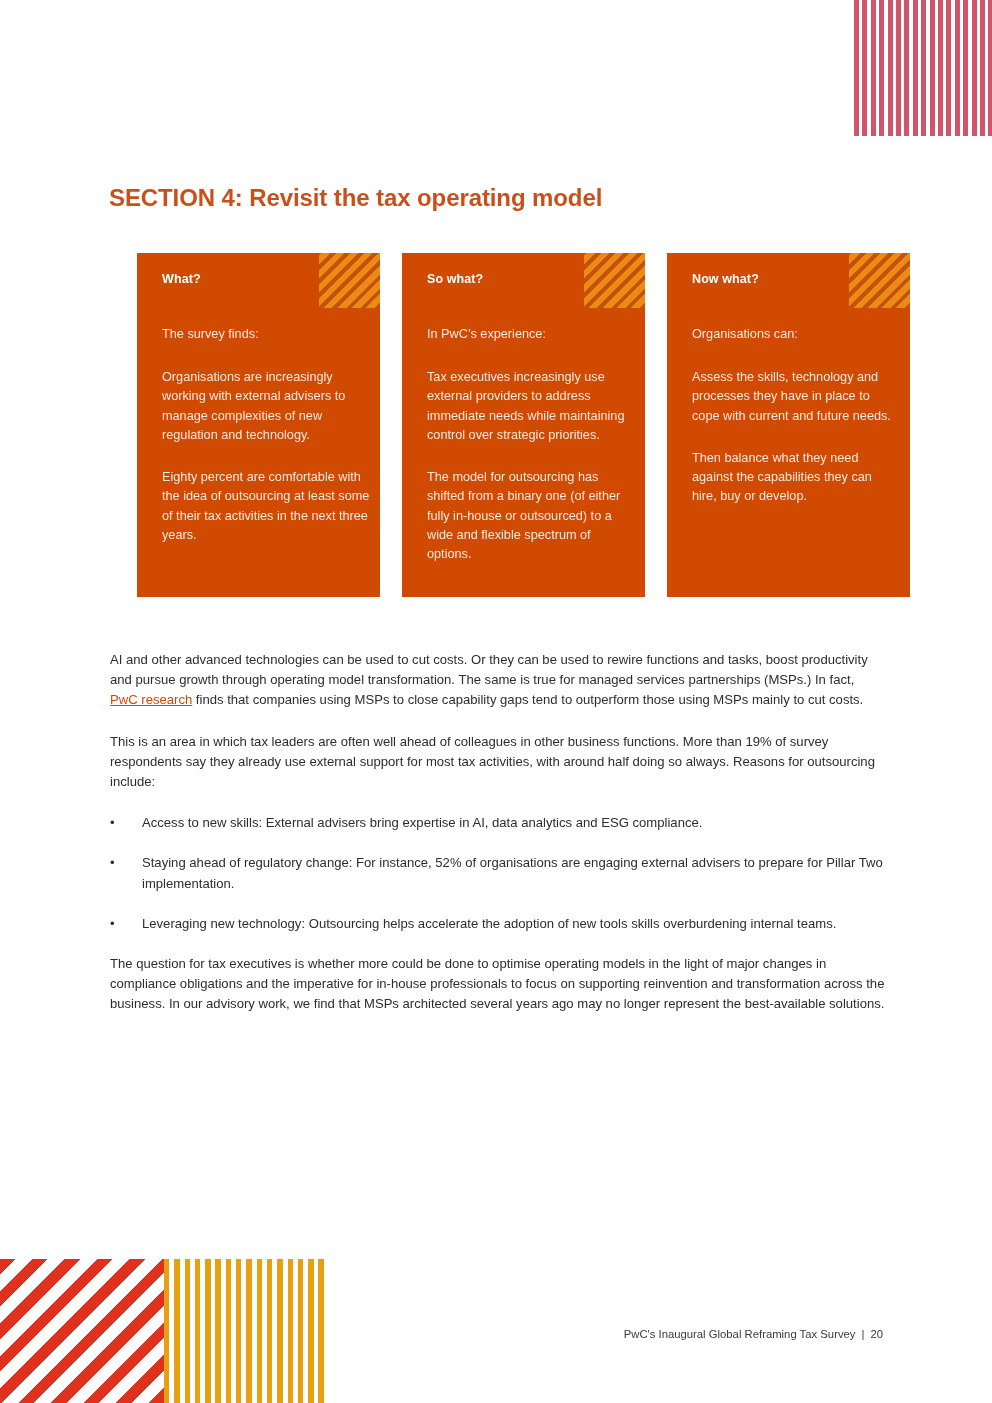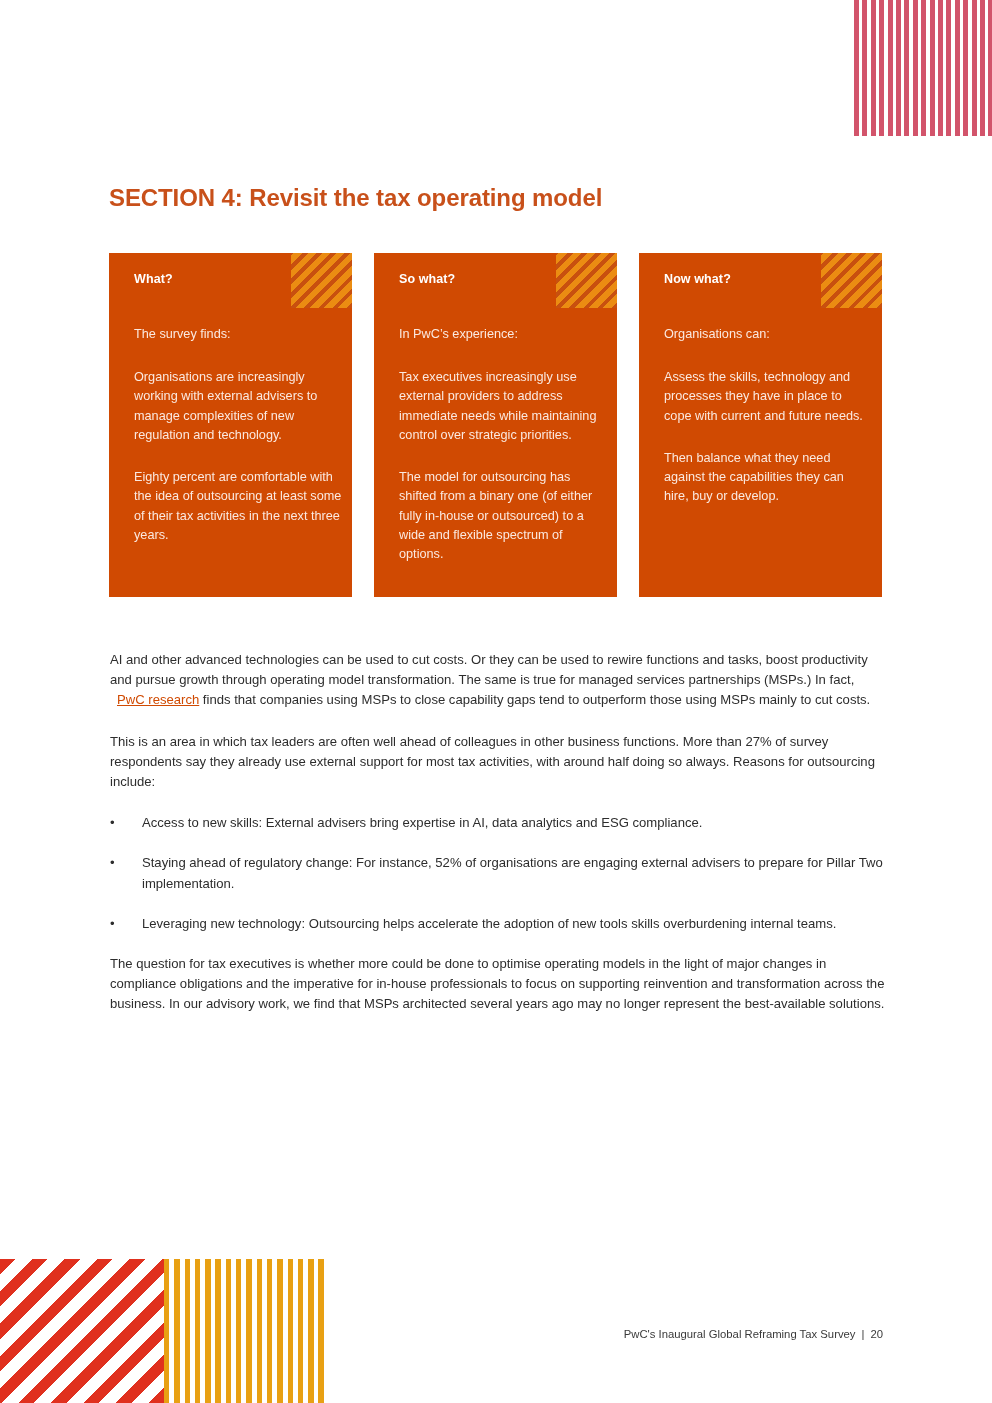--- a/index.html
+++ b/index.html
@@ -75,20 +75,21 @@
     width: 774px;
     height: 344px;
   }
   .card {
     position: absolute;
     top: 0;
     width: 243px;
     height: 344px;
     background: #d04a02;
     box-sizing: border-box;
+    margin-left: 28px;
   }
   .card-1 { left: 0; }
   .card-2 { left: 265px; }
   .card-3 { left: 530px; }
 
   .card-corner {
     position: absolute;
     top: 0;
     right: 0;
     width: 61px;
@@ -141,21 +142,20 @@
     font-size: 13.1px;
     line-height: 20.2px;
     color: #2d2d2d;
     margin: 0 0 21px 0;
     text-align: left;
   }
   .link {
     color: #d04a02;
     text-decoration: underline;
     cursor: pointer;
-    margin-left: 7px;
   }
 
   .bullets {
     margin: 0 0 6px 0;
     padding: 0;
     list-style: none;
   }
   .bullet-item {
     position: relative;
     padding-left: 32px;
@@ -224,21 +224,21 @@
       <p class="card-para">The model for outsourcing has shifted from a binary one (of either fully in-house or outsourced) to a wide and flexible spectrum of options.</p>
     </div>
   </div>
 
 </div>
 
 <div class="content">
 
   <p class="para"><span>AI and other advanced technologies can be used to cut costs. Or they can be used to rewire functions and tasks, boost productivity and pursue growth through operating model transformation. The same is true for managed services partnerships (MSPs.) In fact, </span><a class="link">PwC research</a><span> finds that companies using MSPs to close capability gaps tend to outperform those using MSPs mainly to cut costs.</span></p>
 
-  <p class="para">This is an area in which tax leaders are often well ahead of colleagues in other business functions. More than 27% of survey respondents say they already use external support for most tax activities, with around half doing so always. Reasons for outsourcing include:</p>
+  <p class="para">This is an area in which tax leaders are often well ahead of colleagues in other business functions. More than 19% of survey respondents say they already use external support for most tax activities, with around half doing so always. Reasons for outsourcing include:</p>
 
   <ul class="bullets">
     <li class="bullet-item">
       <span class="bullet-dot">•</span>
       <span>Access to new skills: External advisers bring expertise in AI, data analytics and ESG compliance.</span>
     </li>
     <li class="bullet-item">
       <span class="bullet-dot">•</span>
       <span>Staying ahead of regulatory change: For instance, 52% of organisations are engaging external advisers to prepare for Pillar Two implementation.</span>
     </li>

